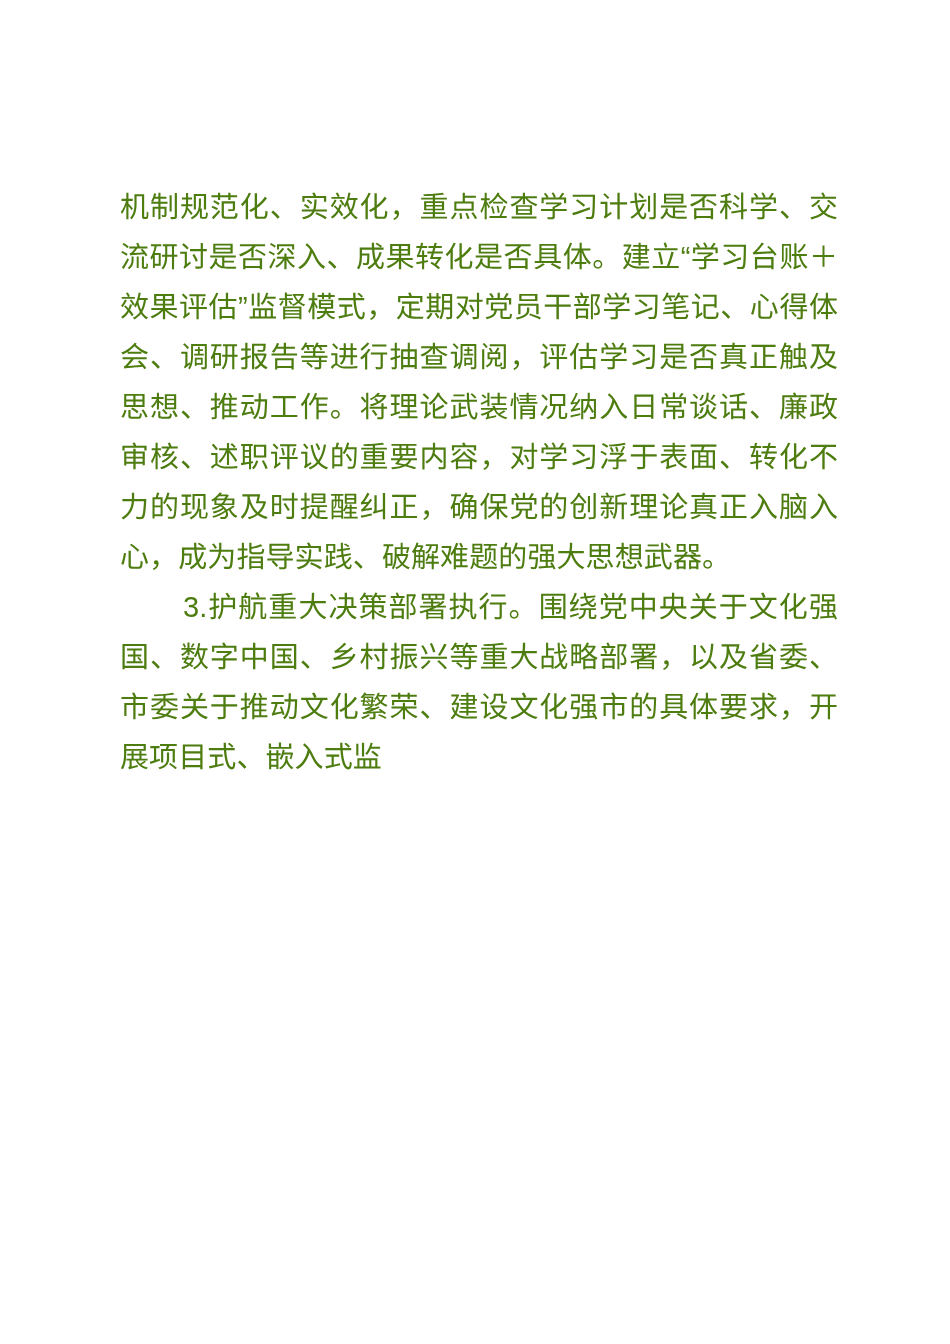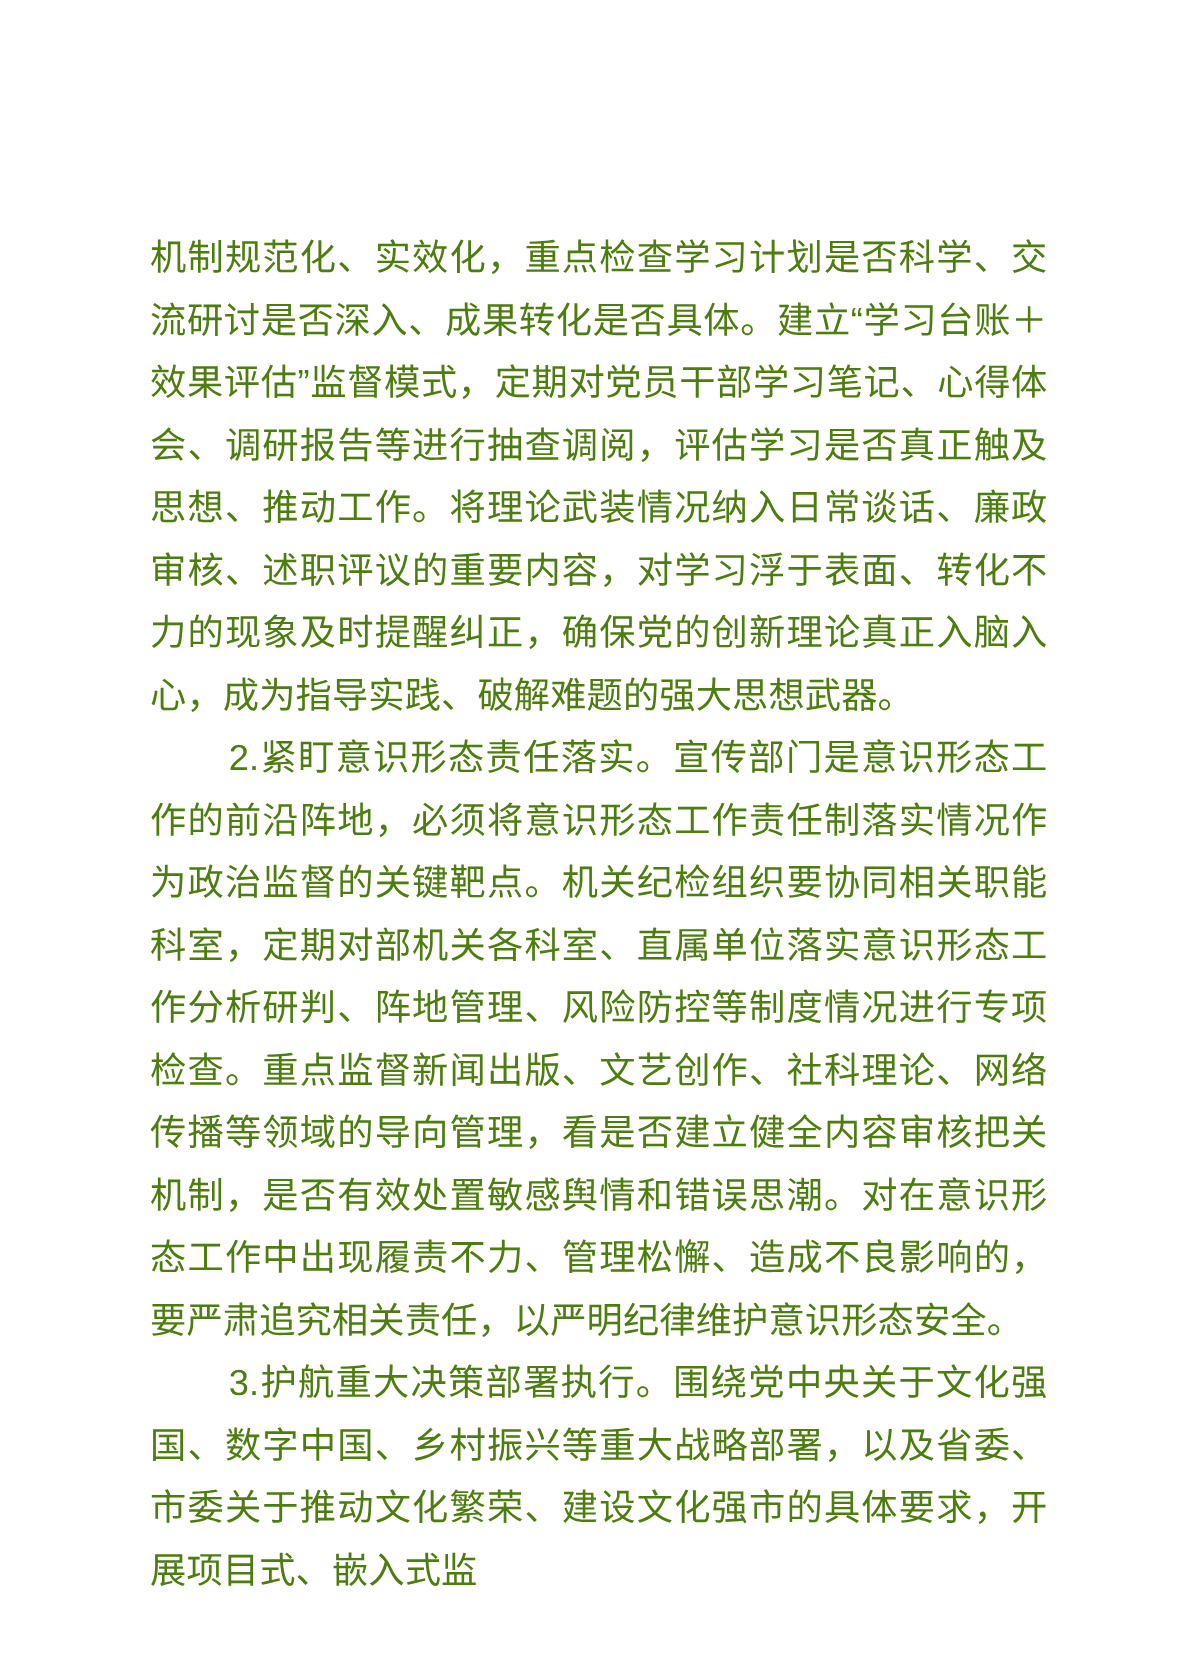--- a/index.html
+++ b/index.html
@@ -48,18 +48,17 @@
   }
 </style>
 </head>
 <body>
 
 <div class="page">
   <div class="doc-body">
 
     <p class="para">机制规范化、实效化，重点检查学习计划是否科学、交流研讨是否深入、成果转化是否具体。建立“学习台账＋效果评估”监督模式，定期对党员干部学习笔记、心得体会、调研报告等进行抽查调阅，评估学习是否真正触及思想、推动工作。将理论武装情况纳入日常谈话、廉政审核、述职评议的重要内容，对学习浮于表面、转化不力的现象及时提醒纠正，确保党的创新理论真正入脑入心，成为指导实践、破解难题的强大思想武器。</p>
 
-    <p class="para indent">2.紧盯意识形态责任落实。宣传部门是意识形态工作的前沿阵地，必须将意识形态工作责任制落实情况作为政治监督的关键靶点。机关纪检组织要协同相关职能科室，定期对部机关各科室、直属单位落实意识形态工作分析研判、阵地管理、风险防控等制度情况进行专项检查。重点监督新闻出版、文艺创作、社科理论、网络传播等领域的导向管理，看是否建立健全内容审核把关机制，是否有效处置敏感舆情和错误思潮。对在意识形态工作中出现履责不力、管理松懈、造成不良影响的，要严肃追究相关责任，以严明纪律维护意识形态安全。</p>
 
     <p class="para indent">3.护航重大决策部署执行。围绕党中央关于文化强国、数字中国、乡村振兴等重大战略部署，以及省委、市委关于推动文化繁荣、建设文化强市的具体要求，开展项目式、嵌入式监</p>
 
   </div>
 </div>
 
 </body></html>

